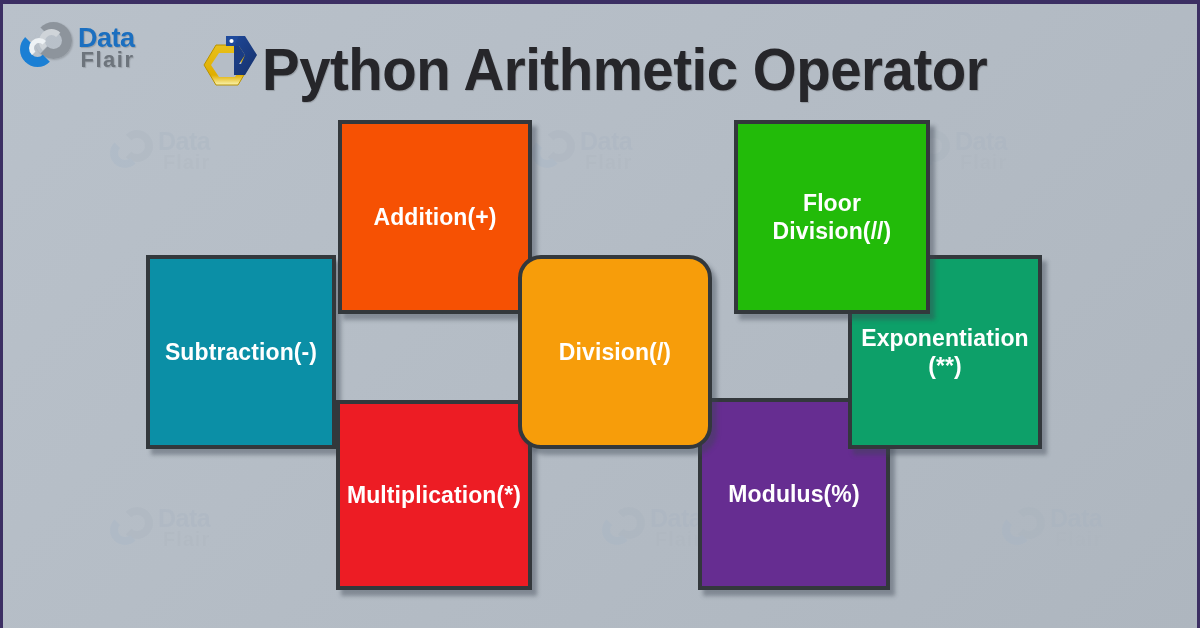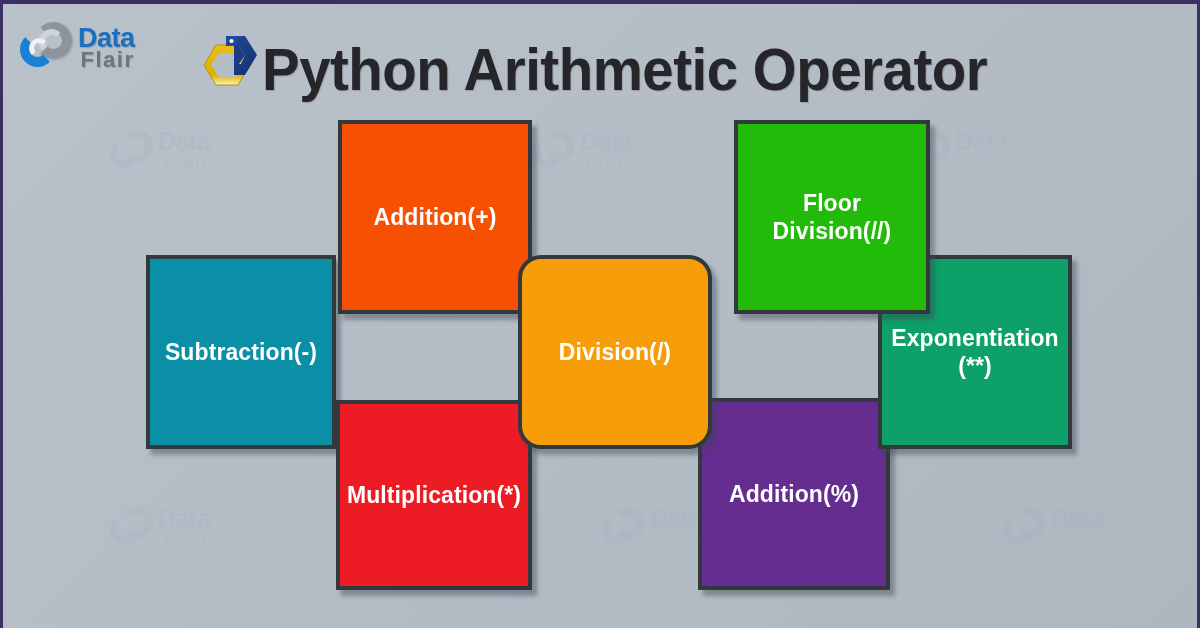--- a/index.html
+++ b/index.html
@@ -235,21 +235,21 @@
         <span>Multiplication(*)</span>
       </div>
       <div class="tile" style="left: 518px; top: 255px; width: 194px; height: 194px; background: rgb(247, 157, 10); border-color: rgb(51, 56, 60); color: rgb(255, 255, 255); z-index: 16; border-radius: 23px;">
         <span>Division(/)</span>
       </div>
       <div class="tile" style="left: 694px; top: 120px; width: 196px; height: 194px; background: rgb(34, 187, 9); border-color: rgb(51, 56, 60); color: rgb(255, 255, 255); z-index: 15; margin-left: 40px;">
         <span>Floor
 Division(//)</span>
       </div>
       <div class="tile" style="left: 698px; top: 398px; width: 192px; height: 192px; background: rgb(102, 45, 145); border-color: rgb(51, 56, 60); color: rgb(255, 255, 255); z-index: 12;">
-        <span>Addition(%)</span>
-      </div>
-      <div class="tile" style="left: 878px; top: 255px; width: 194px; height: 194px; background: rgb(13, 160, 105); border-color: rgb(51, 56, 60); color: rgb(255, 255, 255); z-index: 13;">
+        <span>Modulus(%)</span>
+      </div>
+      <div class="tile" style="left: 848px; top: 255px; width: 194px; height: 194px; background: rgb(13, 160, 105); border-color: rgb(51, 56, 60); color: rgb(255, 255, 255); z-index: 13;">
         <span>Exponentiation
 (**)</span>
       </div>
     </div>
 
 </div>
 
 </body></html>

